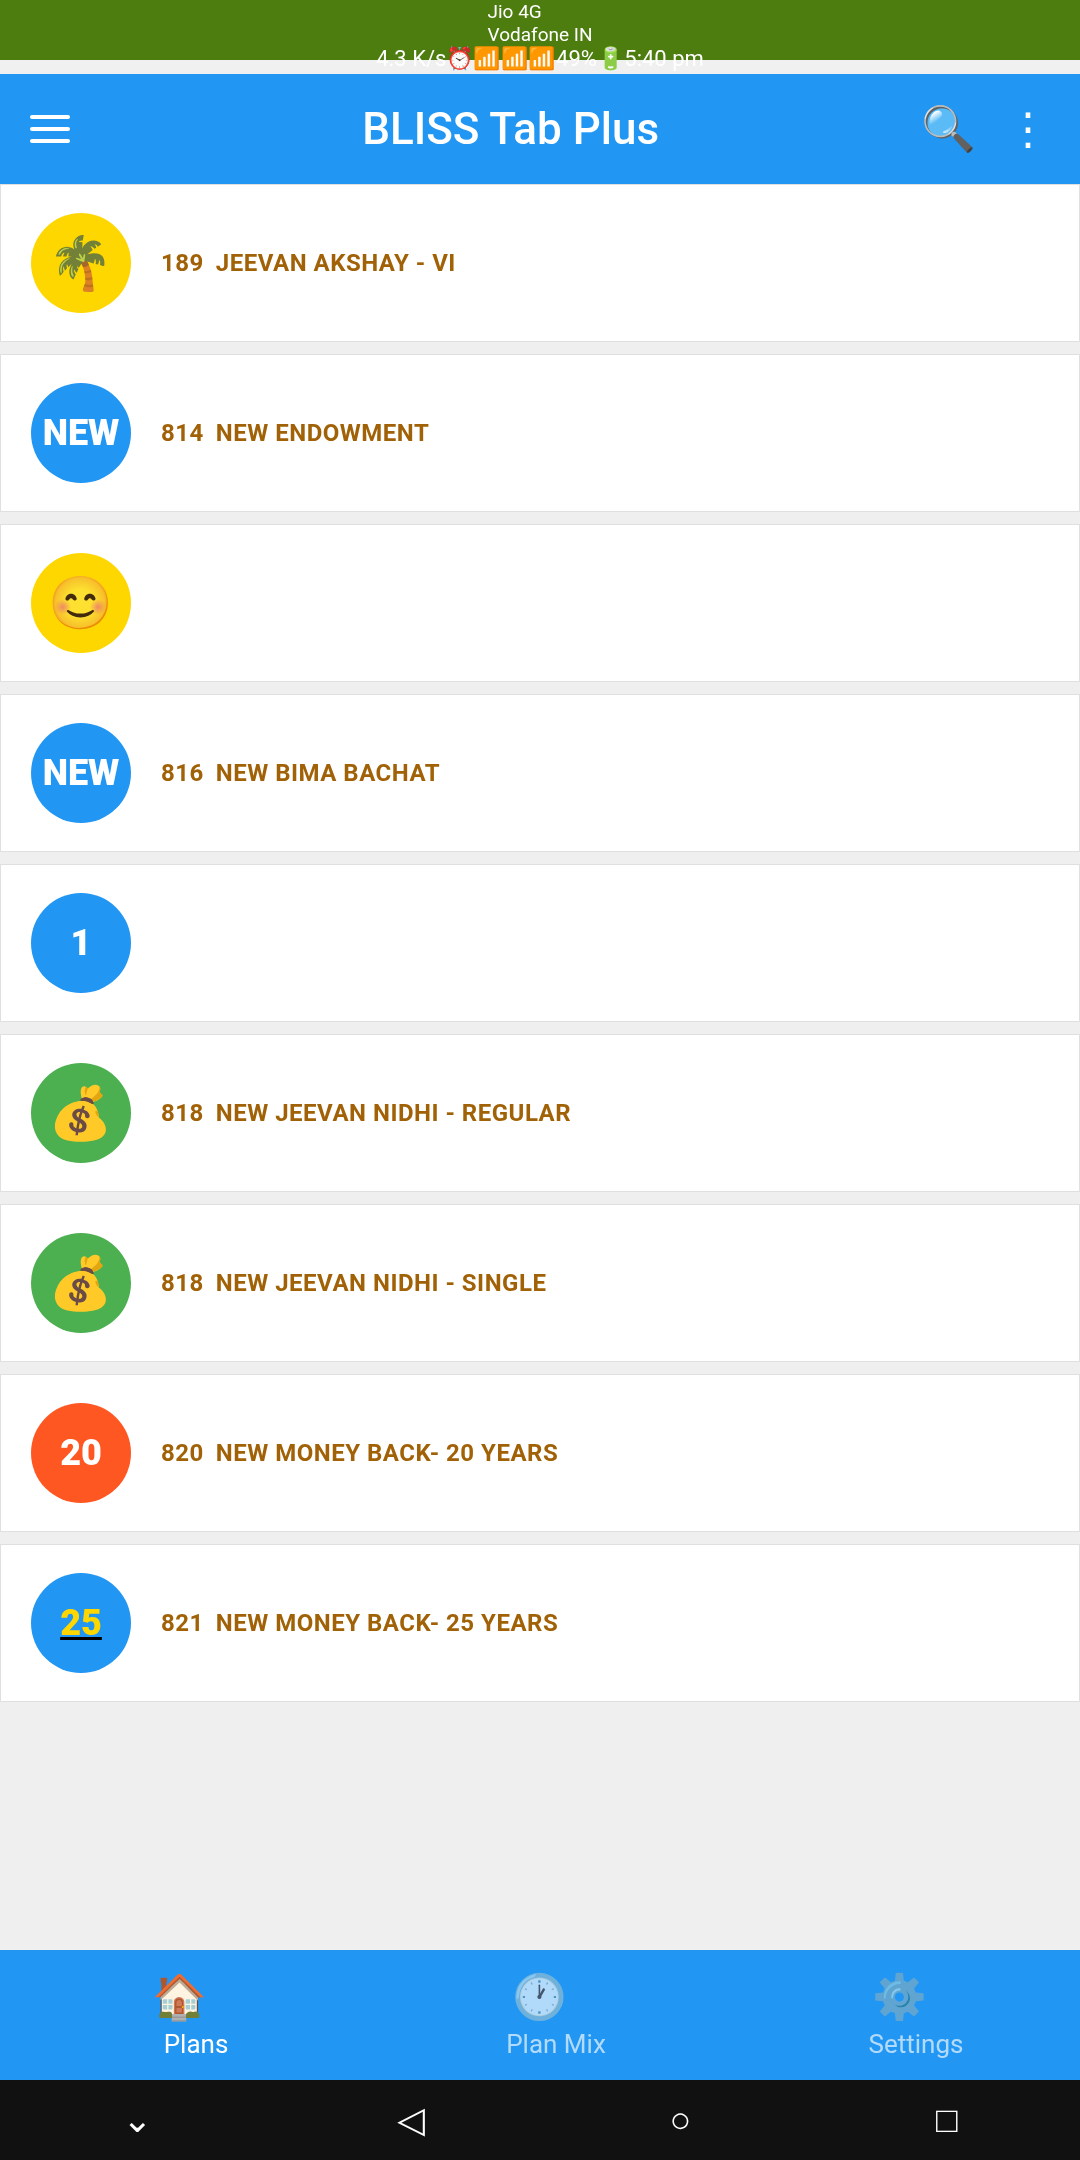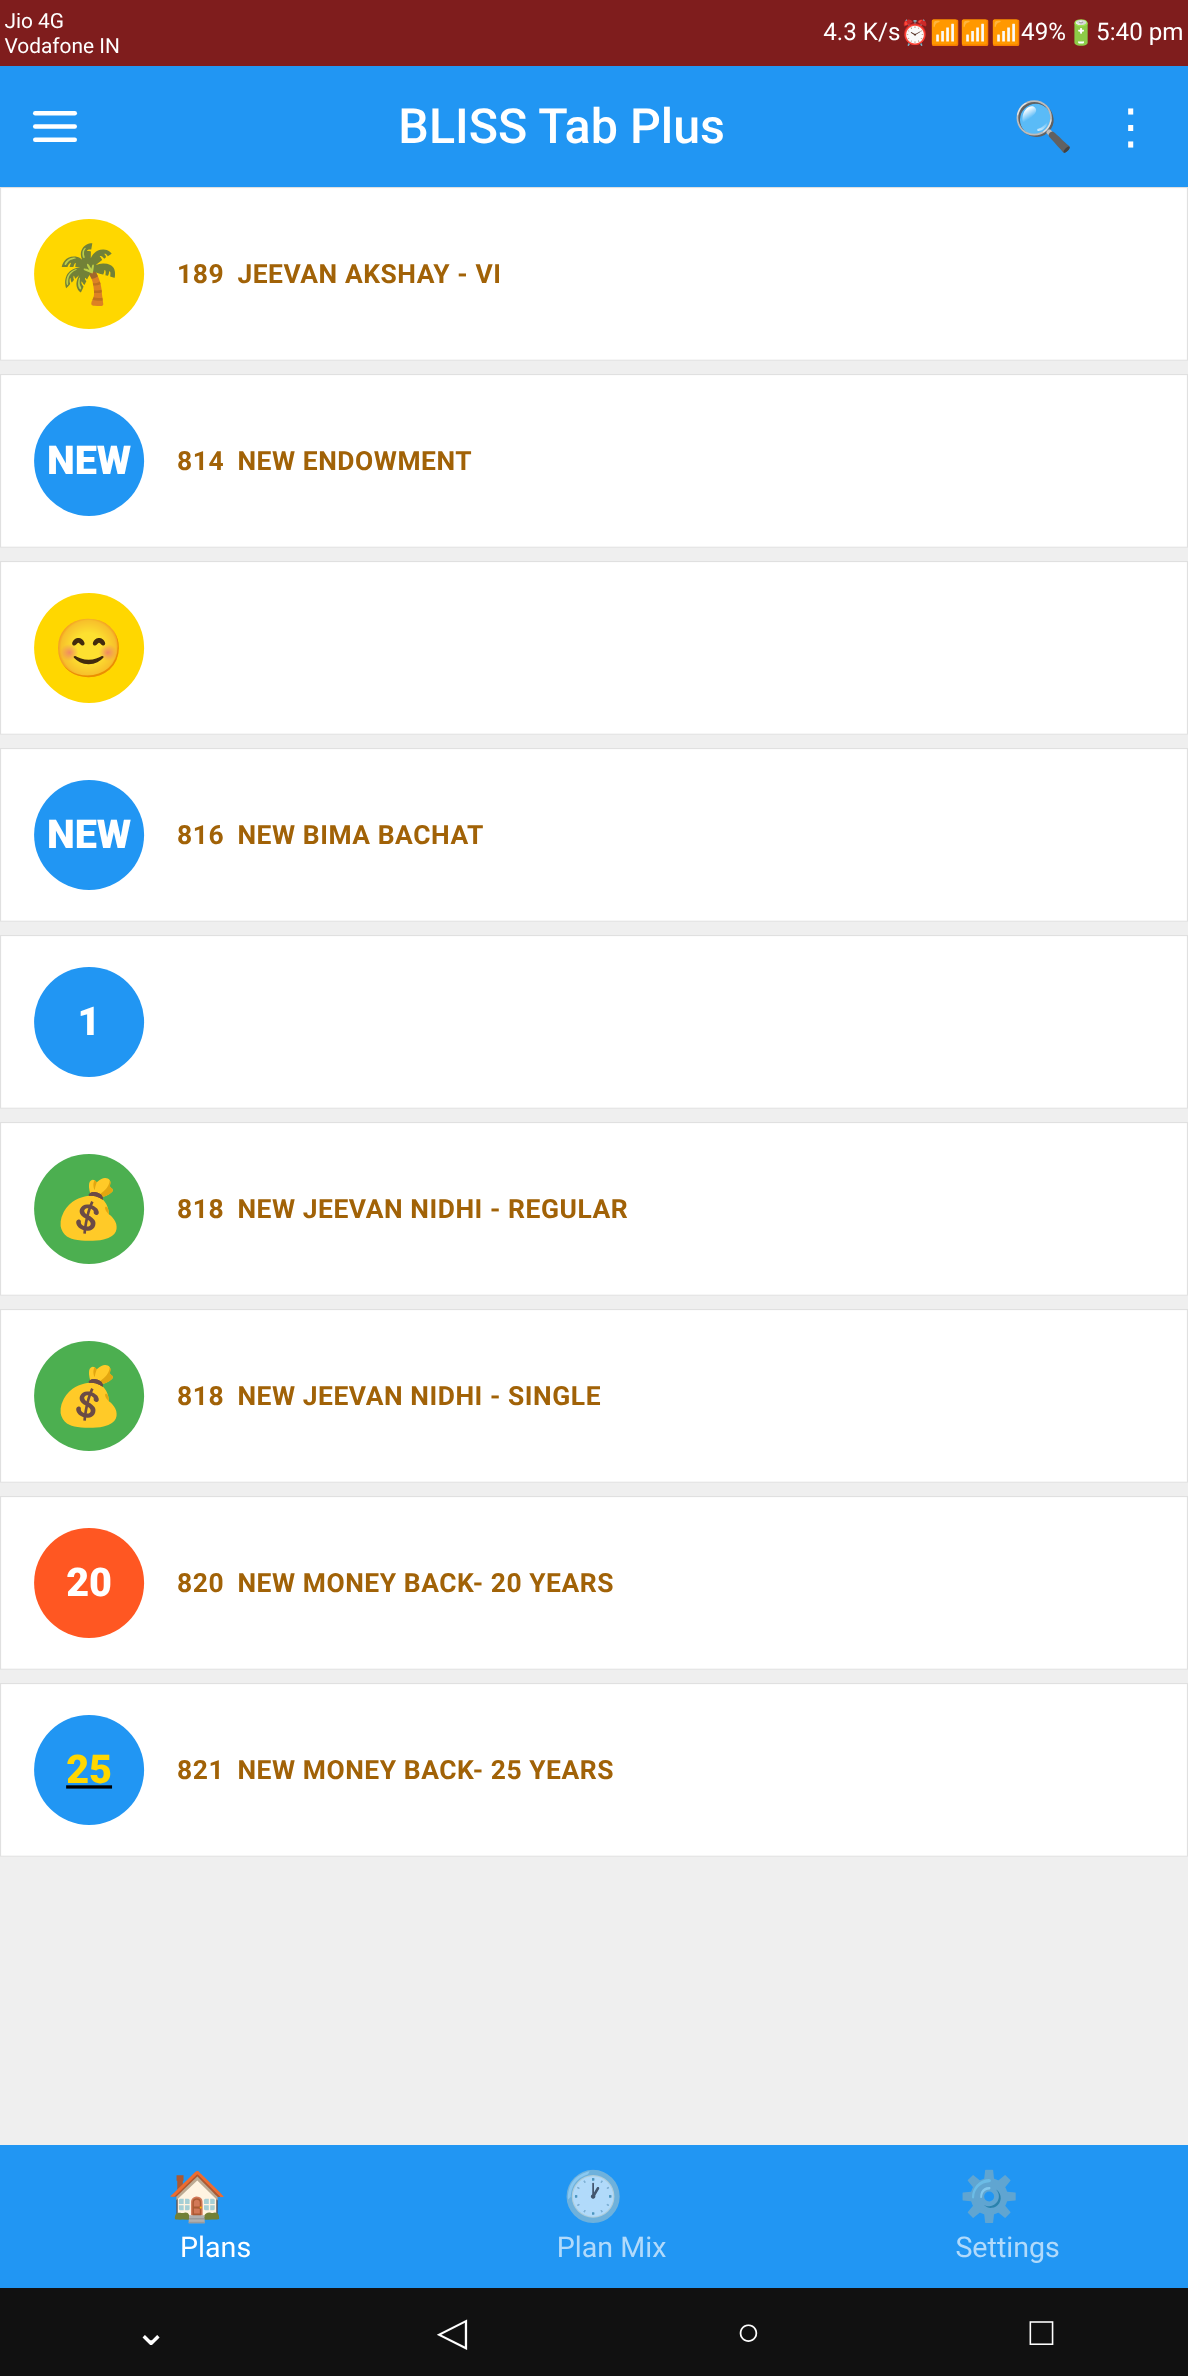--- a/index.html
+++ b/index.html
@@ -10,40 +10,42 @@
       font-family: 'Roboto', Arial, sans-serif;
       background: #f0f0f0;
       overflow: hidden;
       position: relative;
     }
 
     
     .status-bar {
       width: 100%;
       height: 60px;
-      background: #7f1d1d;
+      background: #4d7c0f;
       display: flex;
       align-items: center;
       justify-content: space-between;
       padding: 0 4px;
       color: white;
       font-size: 22px;
+      flex-direction: column;
     }
     .status-left { display: flex; flex-direction: column; font-size: 19px; }
-    .status-right { display: flex; align-items: flex-start; font-size: 22px; }
+    .status-right { display: flex; align-items: flex-end; font-size: 22px; }
 
     
     .app-bar {
       width: 100%;
       height: 110px;
       background: #2196F3;
       display: flex;
       align-items: center;
       padding: 18px 30px;
       color: white;
+      margin-top: 14px;
     }
     .app-bar-menu {
       display: flex; flex-direction: column; gap: 8px; cursor: pointer; margin-right: 30px;
     }
     .app-bar-menu span {
       display: block; width: 40px; height: 4px; background: white; border-radius: 2px;
     }
     .app-bar-title {
       flex: 1; font-size: 44px; font-weight: 500; text-align: center;
     }

